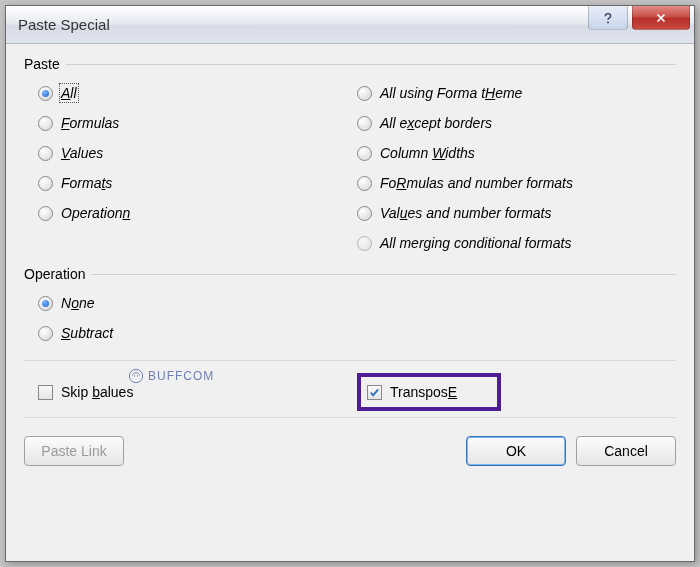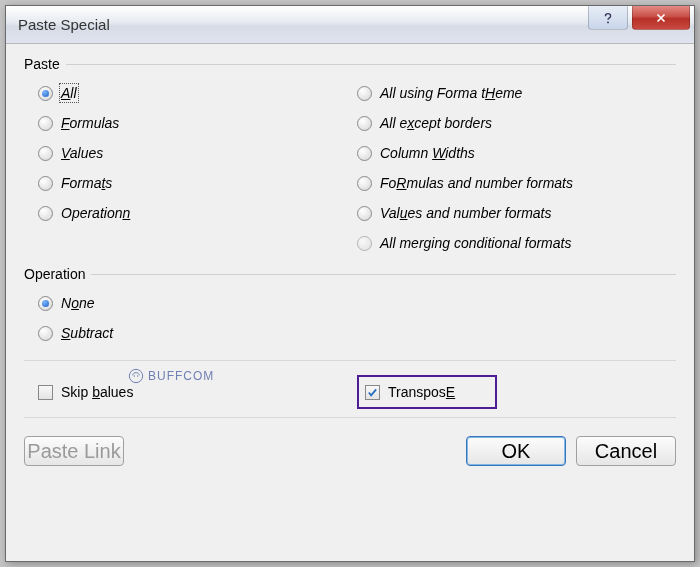--- a/index.html
+++ b/index.html
@@ -116,36 +116,36 @@
   .chk-col { flex: 1; }
   .chk-box {
     width: 15px; height: 15px;
     border: 1px solid #888;
     background: linear-gradient(#f8f8f8,#e4e4e4);
     flex-shrink: 0;
     display: flex; align-items: center; justify-content: center;
   }
   .chk-mark { width: 11px; height: 11px; }
   .highlight-box {
-    border: 2px solid #4c1d95;
+    border: 4px solid #4c1d95;
     padding: 4px 40px 4px 6px;
     display: inline-flex;
   }
 
   .btn-row {
     display: flex; align-items: center; gap: 10px;
     padding-top: 8px;
   }
   .btn-row .spacer { flex: 1; }
   .btn {
     min-width: 100px; height: 30px;
     border: 1px solid #a0a0a0;
     border-radius: 4px;
     background: linear-gradient(#fcfcfc,#e6e6e6);
-    font-size: 20px;
+    font-size: 14px;
     display: flex; align-items: center; justify-content: center;
     color: #000;
   }
   .btn.disabled { color: #9a9a9a; }
   .btn.default {
     border: 1px solid #3a74b8;
     box-shadow: inset 0 0 0 1px #7fb7e8;
   }
 </style>
 </head>

